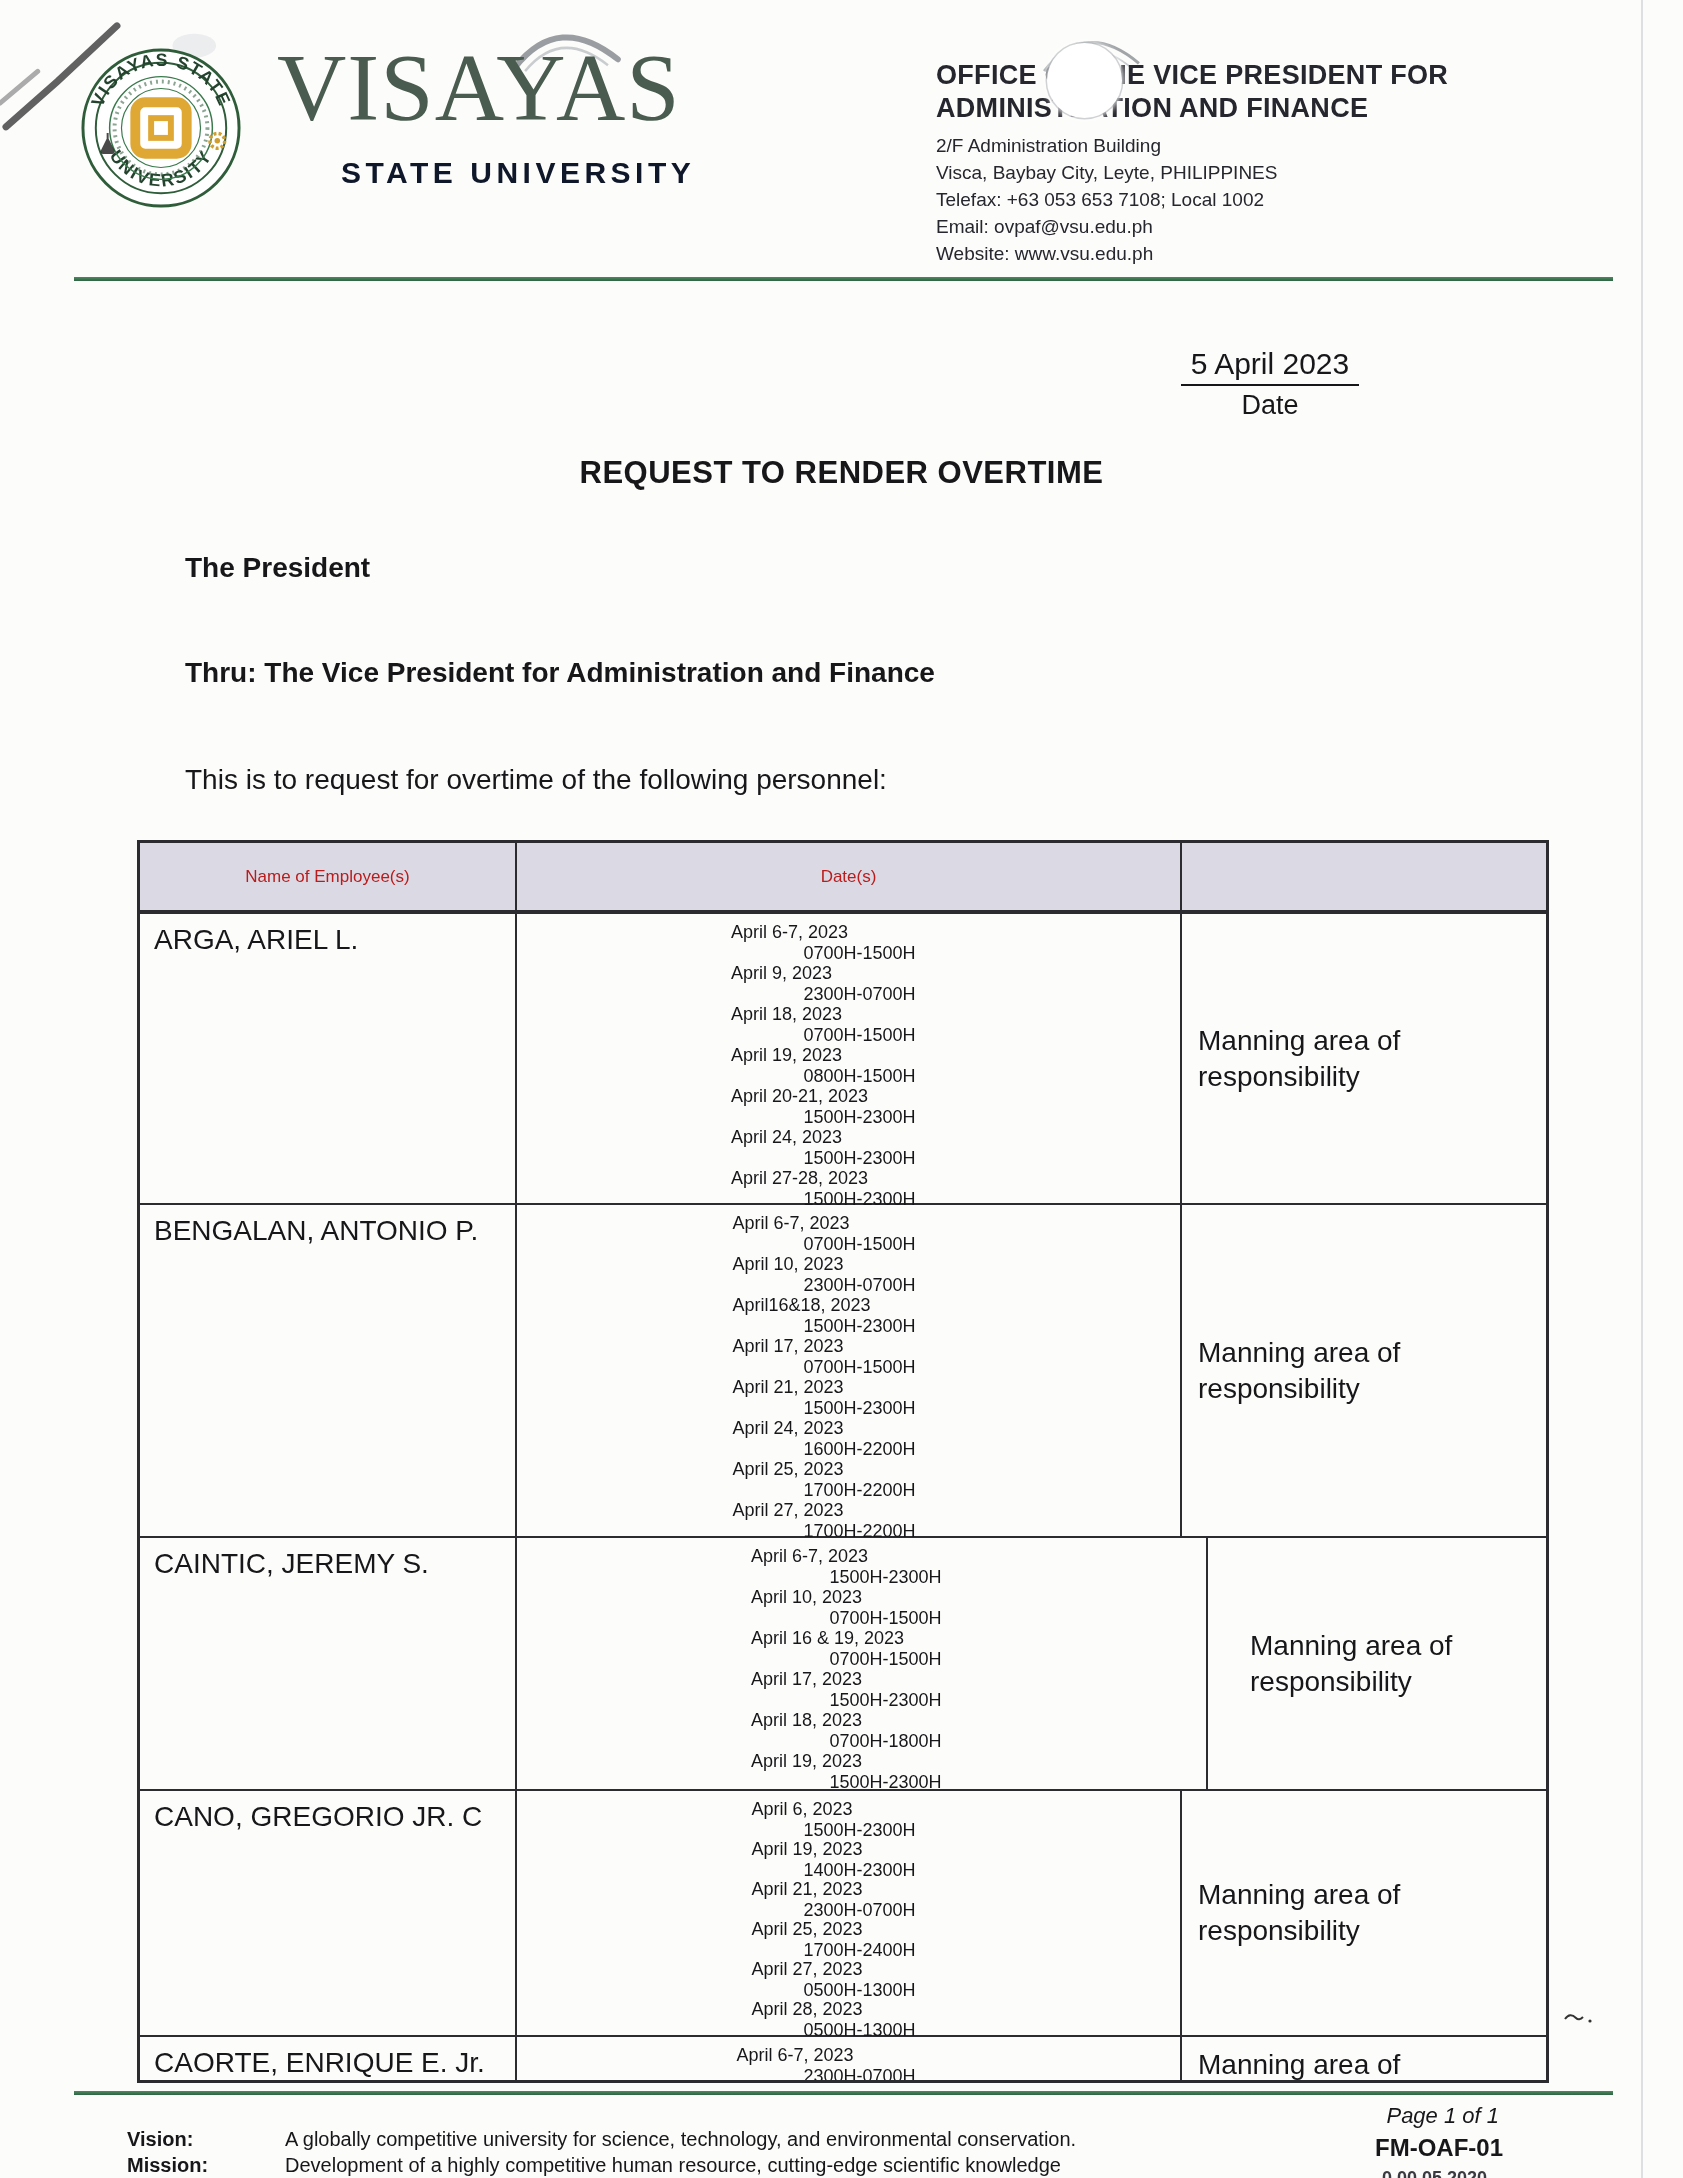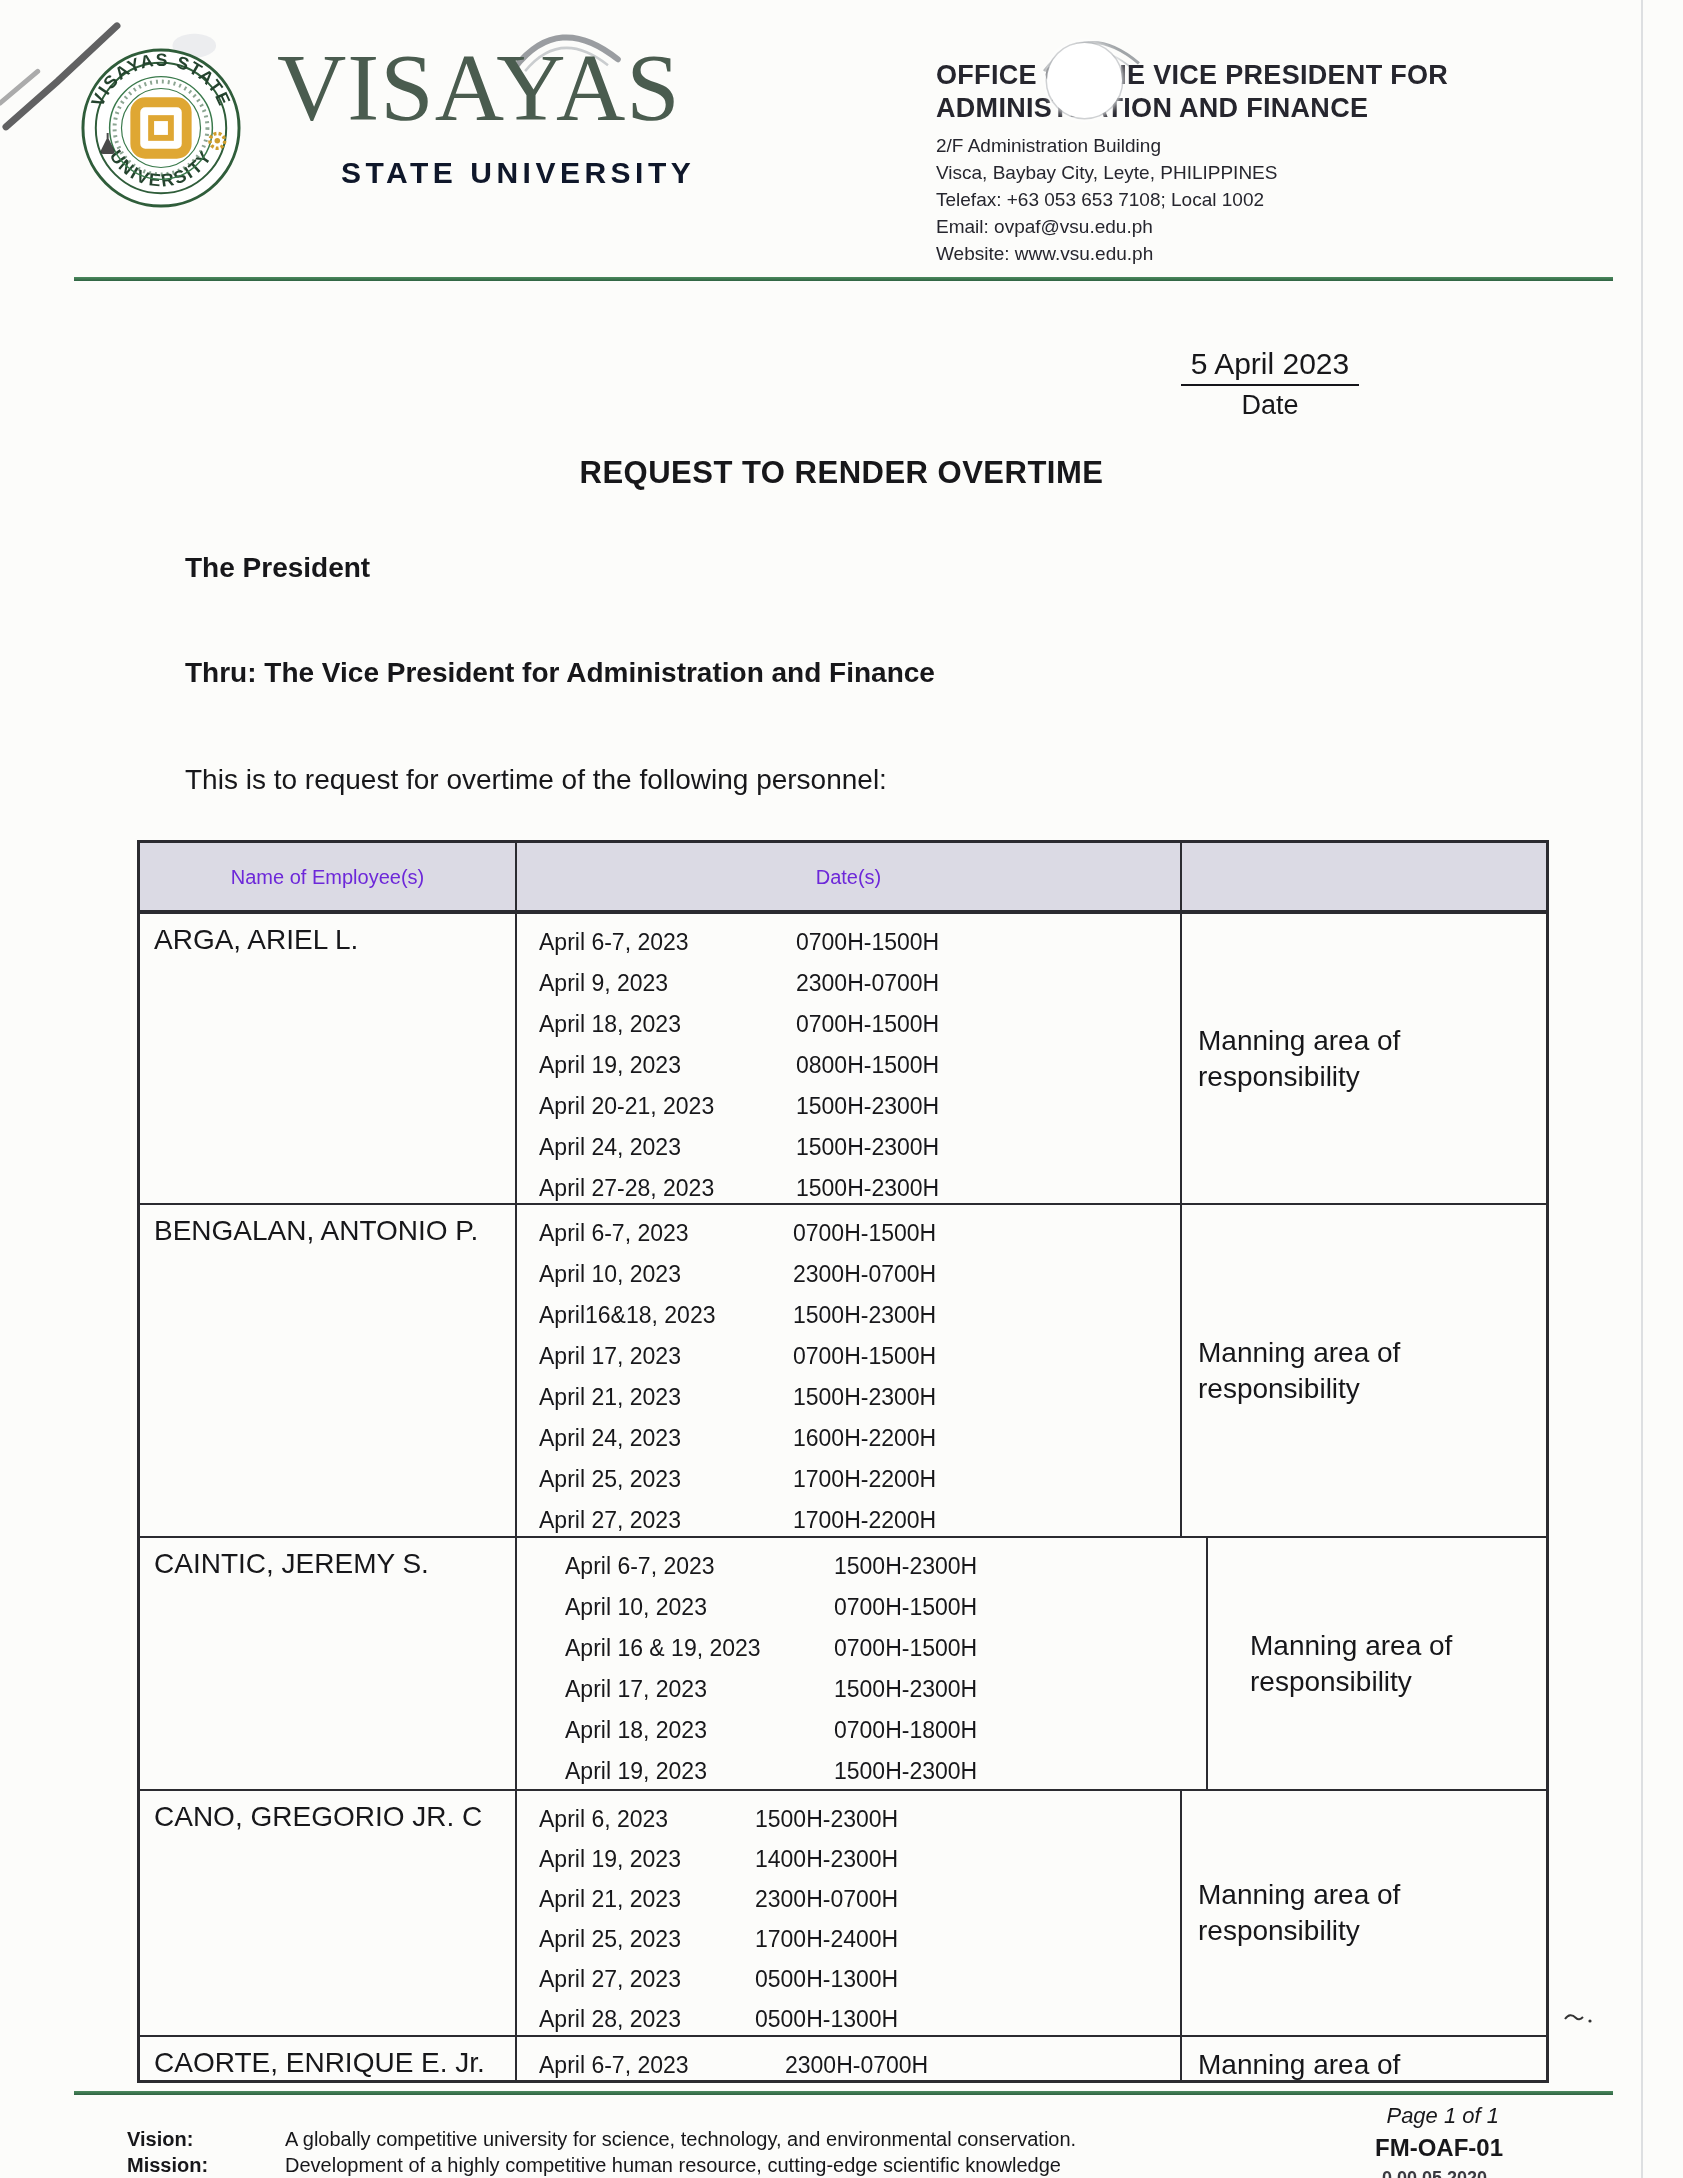--- a/index.html
+++ b/index.html
@@ -31,31 +31,31 @@
   .doc-title{left:0;top:455px;width:1683px;text-align:center;font-size:31px;font-weight:700;letter-spacing:0.5px;}
   .recipient{left:185px;top:552px;font-size:28px;font-weight:700;}
   .thru{left:185px;top:657px;font-size:28px;font-weight:700;}
   .intro{left:185px;top:764px;font-size:28px;}
 
   
   .ot-table{left:137px;top:840px;width:1412px;height:1243px;border:3px solid #2b2b30;
             box-sizing:border-box;overflow:hidden;position:absolute;}
   .t-header{display:flex;height:71px;background:#dbdae4;border-bottom:4px solid #2b2b30;box-sizing:border-box;}
   .t-header>div{display:flex;flex-direction:column;justify-content:center;align-items:center;
-                font-size:20px;color:#6d28d9;text-align:center;line-height:30px;}
+                font-size:17px;color:#b91c1c;text-align:center;line-height:30px;}
   .h-name{width:377px;border-right:2px solid #2b2b30;box-sizing:border-box;}
   .h-dates{width:665px;border-right:2px solid #2b2b30;box-sizing:border-box;}
   .h-job{flex:1;}
   .row-group{display:flex;border-bottom:2px solid #2b2b30;box-sizing:border-box;}
   .row-group:last-child{border-bottom:none;}
   .row-0{height:291px;}.row-1{height:333px;}.row-2{height:253px;gap:26px;}.row-3{height:246px;}.row-4{height:59px;}
   .c-name{width:377px;border-right:2px solid #2b2b30;box-sizing:border-box;
           padding:10px 8px 0 14px;font-size:28px;}
   .c-dates{width:665px;border-right:2px solid #2b2b30;box-sizing:border-box;padding:8px 0 0 22px;}
-  .entry{display:flex;height:41px;align-items:center;font-size:23px;white-space:nowrap;}
+  .entry{display:flex;height:41px;align-items:center;font-size:18px;white-space:nowrap;flex-direction:column;}
   .row-3 .entry{height:40px;}
   .entry-date{display:inline-block;}
   .row-0 .entry-date{width:257px;}
   .row-1 .entry-date{width:254px;}
   .row-2 .entry-date{width:269px;}
   .row-3 .entry-date{width:216px;}
   .row-4 .entry-date{width:246px;}
   .c-job{flex:1;display:flex;align-items:center;padding:0 40px 0 16px;font-size:28px;line-height:36px;}
   .row-4 .c-job{align-items:flex-start;padding-top:10px;}
 

